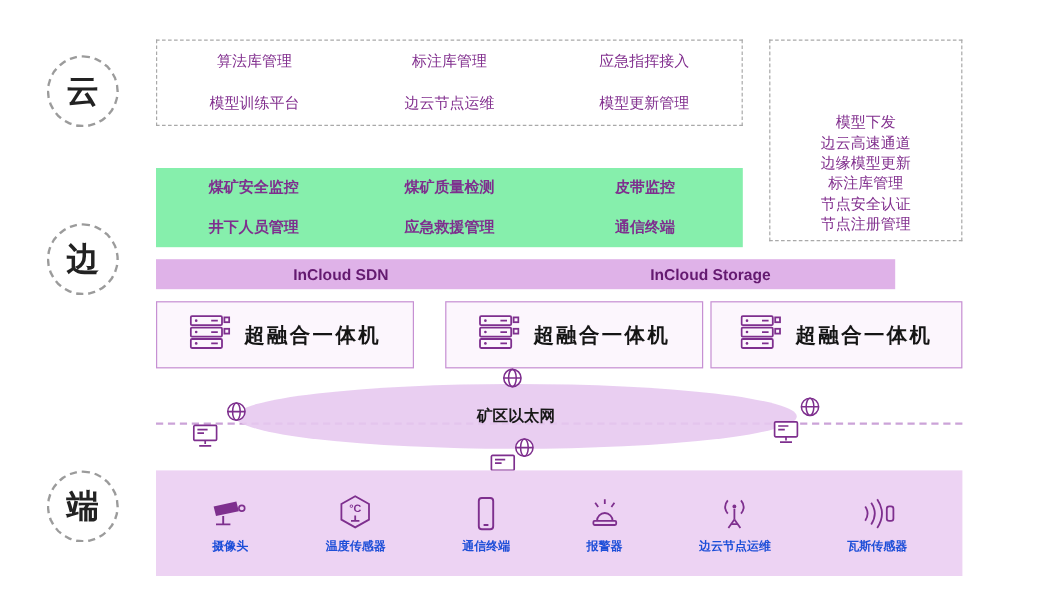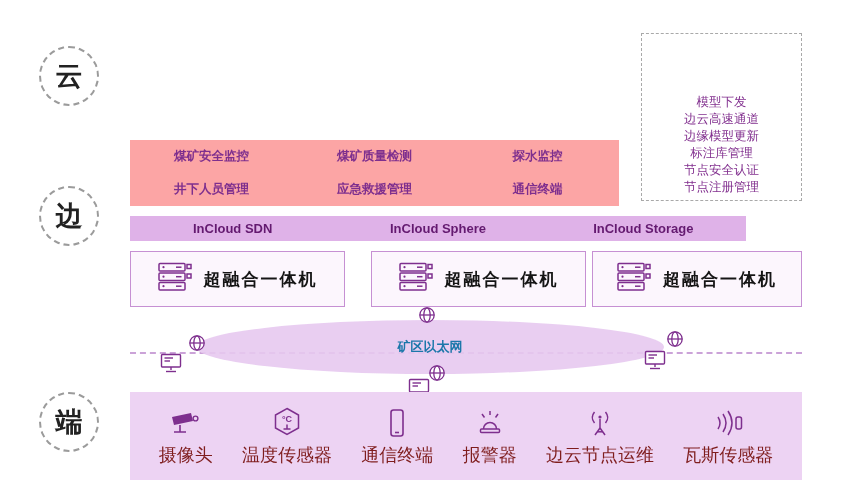--- a/index.html
+++ b/index.html
@@ -18,21 +18,21 @@
   .dashed-box{position:absolute;border:1.5px dashed #a9a9a9;box-sizing:border-box;}
   .cloud-box{left:130px;top:33px;width:489px;height:72px;display:grid;
     grid-template-columns:repeat(3,1fr);grid-template-rows:1fr 1fr;
     align-items:center;justify-items:center;}
   .services-box{left:641px;top:33px;width:161px;height:168px;display:flex;
     flex-direction:column;justify-content:flex-end;align-items:center;padding:4px 0;}
   .p-item{color:#82308F;font-size:12.5px;font-weight:500;white-space:nowrap;}
 
   
   .edge-apps{position:absolute;left:130px;top:140px;width:489px;height:66px;
-    background:#fca5a5;display:grid;grid-template-columns:repeat(3,1fr);
+    background:#86efac;display:grid;grid-template-columns:repeat(3,1fr);
     grid-template-rows:1fr 1fr;align-items:center;justify-items:center;}
   .edge-apps .p-item{font-weight:700;color:#7E2F8E;}
 
   
   .incloud-bar{position:absolute;left:130px;top:216px;width:616px;height:25px;
     background:#DFB2E8;display:flex;align-items:center;}
   .incloud-bar .seg{flex:1;text-align:center;font-size:13px;font-weight:700;color:#641A70;}
 
   
   .hci{position:absolute;top:251px;height:56px;background:#FCF6FD;
@@ -42,75 +42,82 @@
   .hci2{left:371px;width:215px;}
   .hci3{left:592px;width:210px;}
   .hci .hlabel{font-size:17px;font-weight:800;color:#151515;letter-spacing:2px;}
 
   
   .net-line{position:absolute;left:130px;top:352px;width:672px;height:0;
     border-top:2px dashed #CBA3D8;}
   .net-ellipse{position:absolute;left:196px;top:320px;width:468px;height:54px;
     background:#E7C9F0;border-radius:50% / 50%;opacity:.9;display:flex;
     align-items:center;justify-content:center;}
-  .net-ellipse .nlabel{font-size:13px;font-weight:700;color:#0369a1;}
+  .net-ellipse .nlabel{font-size:13px;font-weight:700;color:#000000;}
   .net-icon{position:absolute;line-height:0;}
   .g-top{left:418px;top:306px;}
   .g-left{left:188px;top:334px;}
   .g-right{left:666px;top:330px;}
   .g-bottom{left:428px;top:364px;}
   .m-left{left:160px;top:353px;}
   .m-right{left:644px;top:350px;}
   .m-bottom{left:408px;top:378px;}
 
   
   .terminal-box{position:absolute;left:130px;top:392px;width:672px;height:88px;
     background:#EDD3F3;display:flex;align-items:center;justify-content:space-around;
     padding:0 14px;box-sizing:border-box;}
   .term-item{display:flex;flex-direction:column;align-items:center;gap:5px;}
-  .term-item .tlabel{font-size:18px;font-weight:400;color:#7f1d1d;white-space:nowrap;}
+  .term-item .tlabel{font-size:10px;font-weight:700;color:#1d4ed8;white-space:nowrap;}
   .ticon{line-height:0;height:32px;display:flex;align-items:flex-end;}
 </style>
 </head>
 <body>
 
 <div class="canvas">
 
   <div class="layer-circle lc-cloud">
       <span>云</span>
     </div>
   <div class="layer-circle lc-edge">
       <span>边</span>
     </div>
   <div class="layer-circle lc-term">
       <span>端</span>
     </div>
 
+  <div class="dashed-box cloud-box">
+    <span class="p-item">算法库管理</span>
+    <span class="p-item">标注库管理</span>
+    <span class="p-item">应急指挥接入</span>
+    <span class="p-item">模型训练平台</span>
+    <span class="p-item">边云节点运维</span>
+    <span class="p-item">模型更新管理</span>
+  </div>
 
   <div class="dashed-box services-box">
     <span class="p-item">模型下发</span>
     <span class="p-item">边云高速通道</span>
     <span class="p-item">边缘模型更新</span>
     <span class="p-item">标注库管理</span>
     <span class="p-item">节点安全认证</span>
     <span class="p-item">节点注册管理</span>
   </div>
 
   <div class="edge-apps">
     <span class="p-item">煤矿安全监控</span>
     <span class="p-item">煤矿质量检测</span>
-    <span class="p-item">探水监控</span>
+    <span class="p-item">皮带监控</span>
     <span class="p-item">井下人员管理</span>
     <span class="p-item">应急救援管理</span>
     <span class="p-item">通信终端</span>
   </div>
 
   <div class="incloud-bar">
     <span class="seg">InCloud SDN</span>
-    <span class="seg">InCloud Sphere</span>
     <span class="seg">InCloud Storage</span>
   </div>
 
   <div class="hci hci1">
     <span class="hicon">
       <svg width="34" height="30" viewBox="0 0 34 30" fill="none" stroke="#7E2F8E" stroke-width="1.5">
         <rect x="1" y="1.5" width="26" height="7.5" rx="1"></rect>
           <rect x="1" y="11" width="26" height="7.5" rx="1"></rect>
           <rect x="1" y="20.5" width="26" height="7.5" rx="1"></rect>
         <line x1="18" y1="5.2" x2="23.5" y2="5.2"></line>

